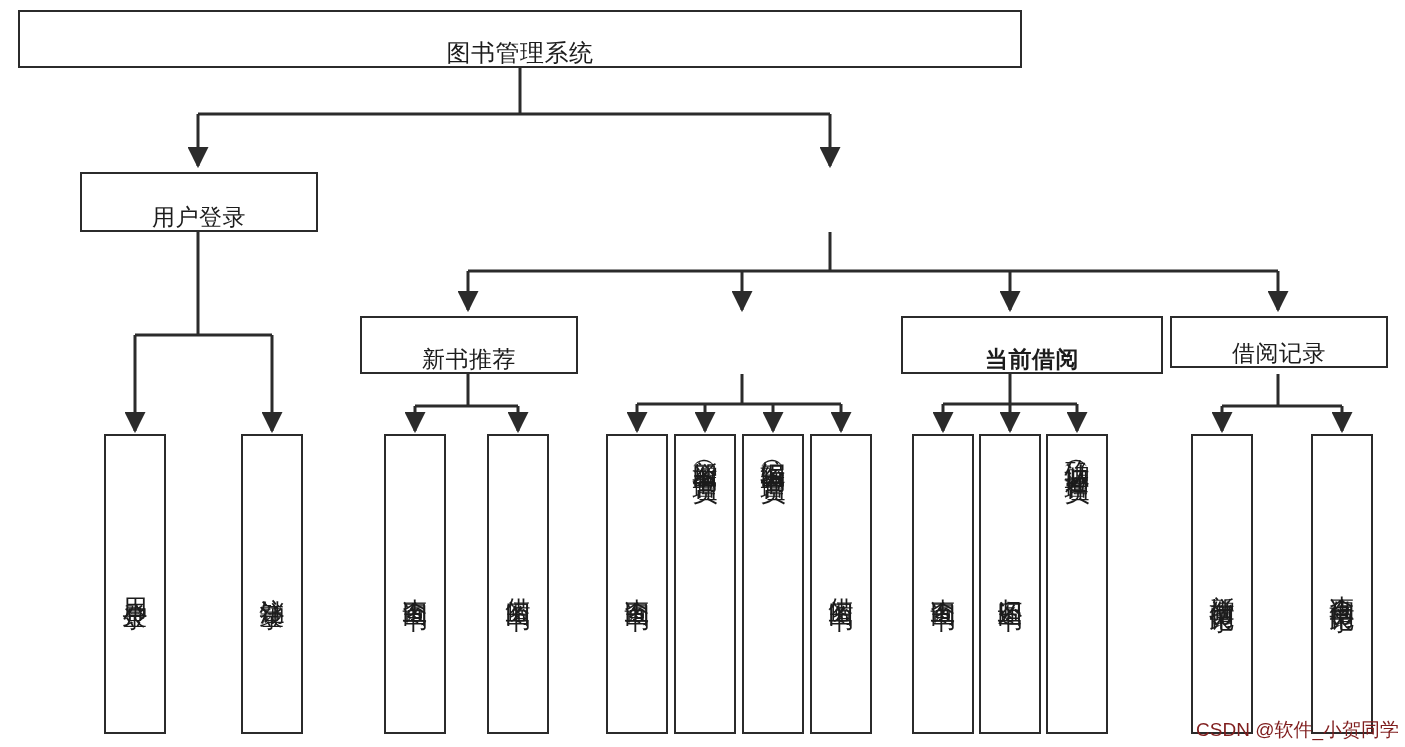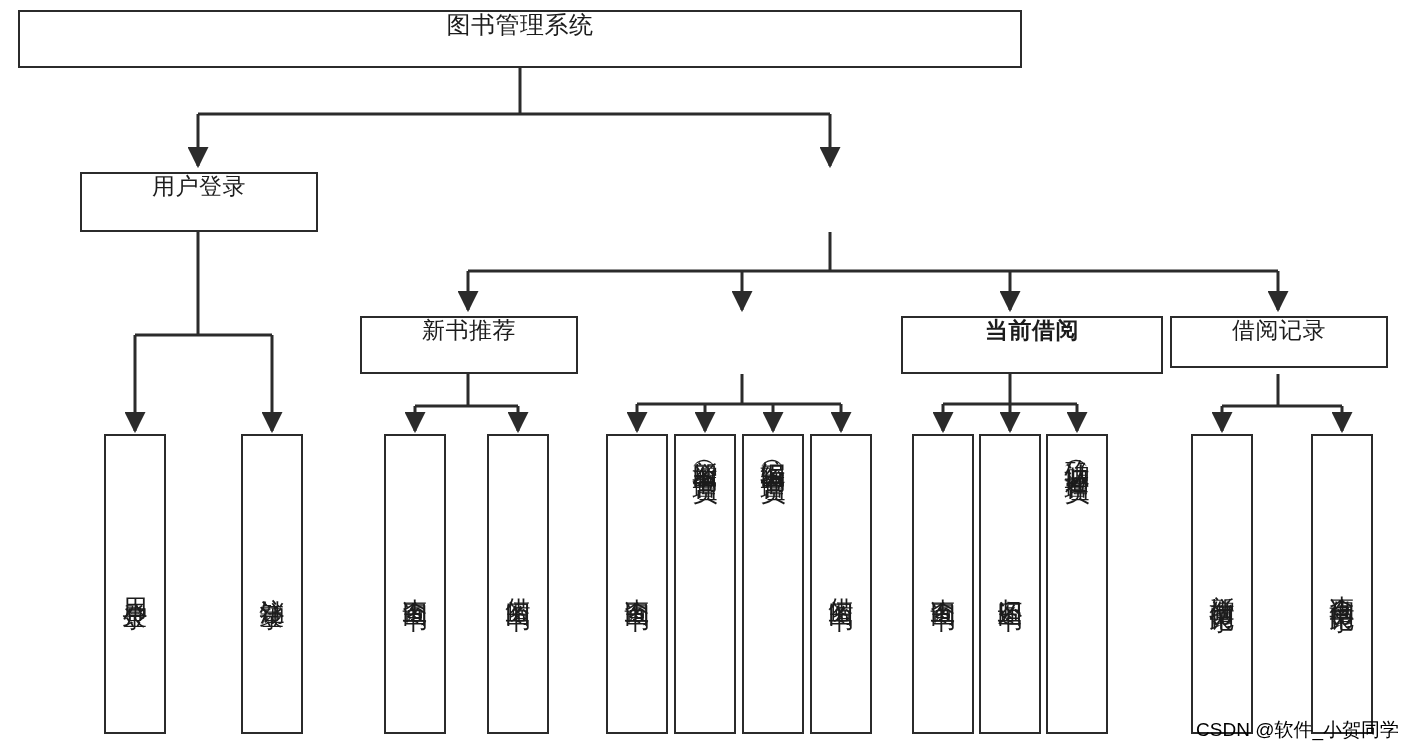--- a/index.html
+++ b/index.html
@@ -13,21 +13,21 @@
   }
   #diagram{position:relative;width:1405px;height:747px;}
   svg#connectors{position:absolute;left:0;top:0;width:1405px;height:747px;}
 
   .node{
     position:absolute;
     box-sizing:border-box;
     border:2.5px solid #2b2b2b;
     background:#ffffff;
     display:flex;
-    align-items:flex-start;
+    align-items:flex-end;
     justify-content:center;
     color:#1c1c1c;
   }
   .node .label{
     display:block;
     text-align:center;
     line-height:1.08;
     letter-spacing:0.5px;
   }
   
@@ -52,21 +52,21 @@
     white-space:nowrap;
     display:inline-block;
   }
   .node.v.mid{align-items:center;padding-top:0;}
 
   .watermark{
     position:absolute;
     right:6px;
     bottom:4px;
     font-size:19px;
-    color:#000000;
+    color:#7f1d1d;
     white-space:nowrap;
     pointer-events:none;
     font-family:"Liberation Sans","DejaVu Sans",sans-serif;
   }
 </style>
 </head>
 <body>
 
 <div id="diagram">
 

